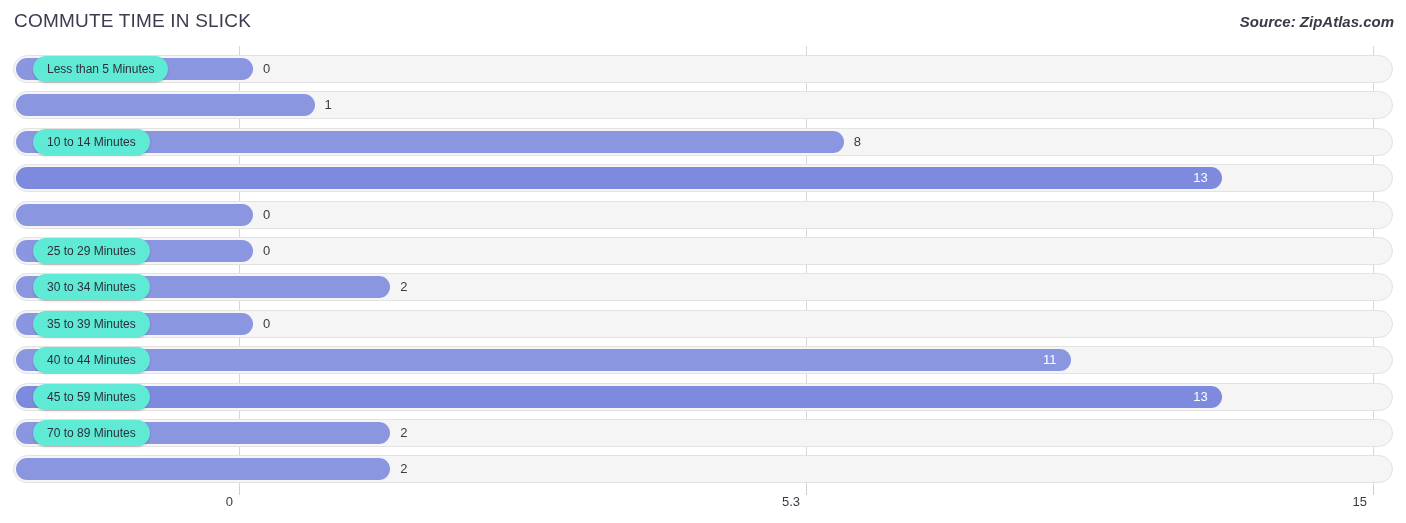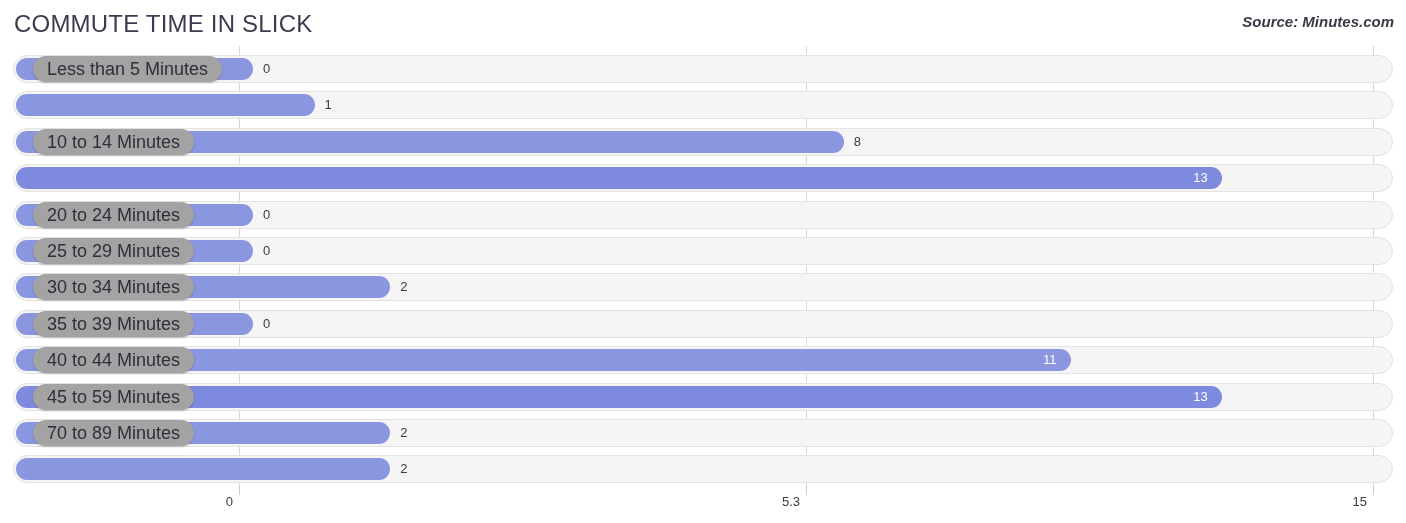--- a/index.html
+++ b/index.html
@@ -25,21 +25,21 @@
   .header {
     position: absolute;
     top: 0; left: 0;
     width: 1406px;
     height: 46px;
   }
   .chart-title {
     position: absolute;
     left: 14px;
     top: 10px;
-    font-size: 24px;
+    font-size: 19px;
     letter-spacing: 0.2px;
     color: #3c3c50;
     font-weight: 400;
     white-space: nowrap;
   }
   .chart-source {
     position: absolute;
     right: 12px;
     top: 13px;
     font-size: 15px;
@@ -132,23 +132,23 @@
     white-space: nowrap;
   }
 
   .cat-pill {
     position: absolute;
     left: 20px;
     top: 1px;
     height: 26px;
     line-height: 26px;
     padding: 0 14px;
-    background: #a3a3a3;
+    background: #5eead4;
     border-radius: 13px;
-    font-size: 18px;
+    font-size: 12px;
     color: #2f2f3c;
     white-space: nowrap;
     box-shadow: 0 1px 2px rgba(0,0,0,0.22);
   }
 
   
   .axis {
     position: absolute;
     left: 0;
     top: 486px;
@@ -171,21 +171,21 @@
     white-space: nowrap;
   }
 </style>
 </head>
 <body>
 
 <div id="chart-root">
 
   <div class="header">
     <div class="chart-title">COMMUTE TIME IN SLICK</div>
-    <div class="chart-source">Source: Minutes.com</div>
+    <div class="chart-source">Source: ZipAtlas.com</div>
   </div>
 
   <div class="plot">
     <div class="gridlines" id="gridlines">
         <div class="gridline" style="left: 239px;"></div>
         <div class="gridline" style="left: 806px;"></div>
         <div class="gridline" style="left: 1373px;"></div>
       </div>
     <div class="rows" id="rows">
         <div class="row" style="top: 9px;">
@@ -208,21 +208,20 @@
         <div class="row" style="top: 118.2px;">
           <div class="track"></div>
           <div class="bar deep" style="width: 1205.8px;">
             <div class="bar-value-in">13</div>
           </div>
         </div>
         <div class="row" style="top: 154.6px;">
           <div class="track"></div>
           <div class="bar" style="width: 237px;"></div>
           <div class="bar-value-out" style="left: 250px;">0</div>
-          <div class="cat-pill">20 to 24 Minutes</div>
         </div>
         <div class="row" style="top: 191px;">
           <div class="track"></div>
           <div class="bar" style="width: 237px;"></div>
           <div class="bar-value-out" style="left: 250px;">0</div>
           <div class="cat-pill">25 to 29 Minutes</div>
         </div>
         <div class="row" style="top: 227.4px;">
           <div class="track"></div>
           <div class="bar" style="width: 374.2px;"></div>

